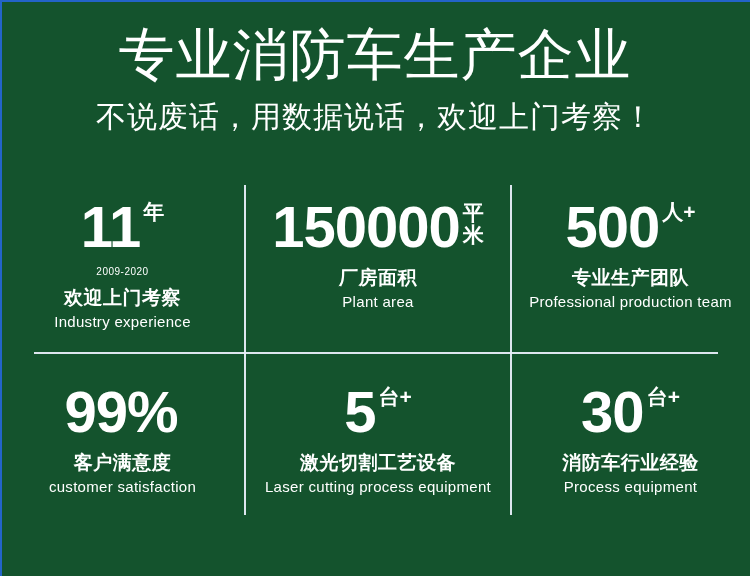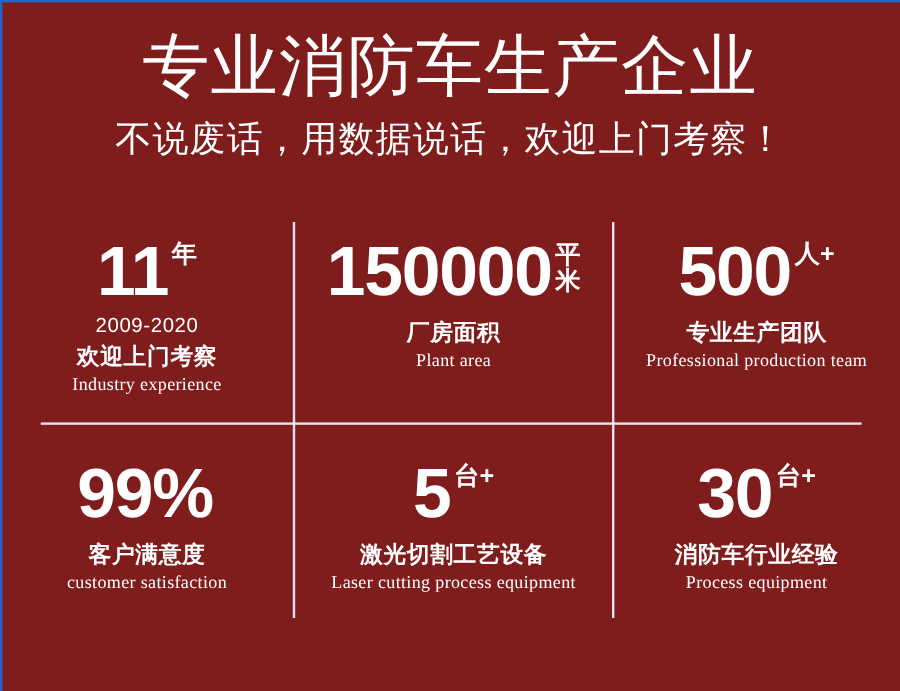--- a/index.html
+++ b/index.html
@@ -10,21 +10,21 @@
   body {
     width: 750px;
     height: 576px;
     overflow: hidden;
     font-family: "Liberation Sans", "DejaVu Sans", sans-serif;
   }
   #banner {
     position: relative;
     width: 750px;
     height: 576px;
-    background: #7f1d1d;
+    background: #14532d;
     box-sizing: border-box;
     overflow: hidden;
     color: #ffffff;
   }
   
   #banner::before {
     content: "";
     position: absolute;
     left: 0; top: 0; right: 0; bottom: 0;
     border-top: 2px solid #2364c8;
@@ -106,21 +106,21 @@
     white-space: pre-line;
     text-align: left;
   }
   .unit.stacked {
     line-height: 22px;
     margin-top: 6px;
   }
 
   .range {
     margin-top: 4px;
-    font-size: 17px;
+    font-size: 10px;
     line-height: 20px;
     font-weight: 400;
     color: #ffffff;
     letter-spacing: 0.5px;
   }
   .cn-label {
     margin-top: 3px;
     font-size: 19px;
     line-height: 25px;
     font-weight: 700;
@@ -130,21 +130,20 @@
     text-align: center;
   }
   .en-label {
     margin-top: 1px;
     font-size: 15px;
     line-height: 21px;
     font-weight: 400;
     color: #ffffff;
     letter-spacing: 0.3px;
     white-space: nowrap;
-    font-family: Liberation Serif, serif;
   }
 
   
   .v-divider {
     position: absolute;
     top: 185px;
     width: 2px;
     height: 330px;
     background: #e8eef9;
     opacity: 0.95;

